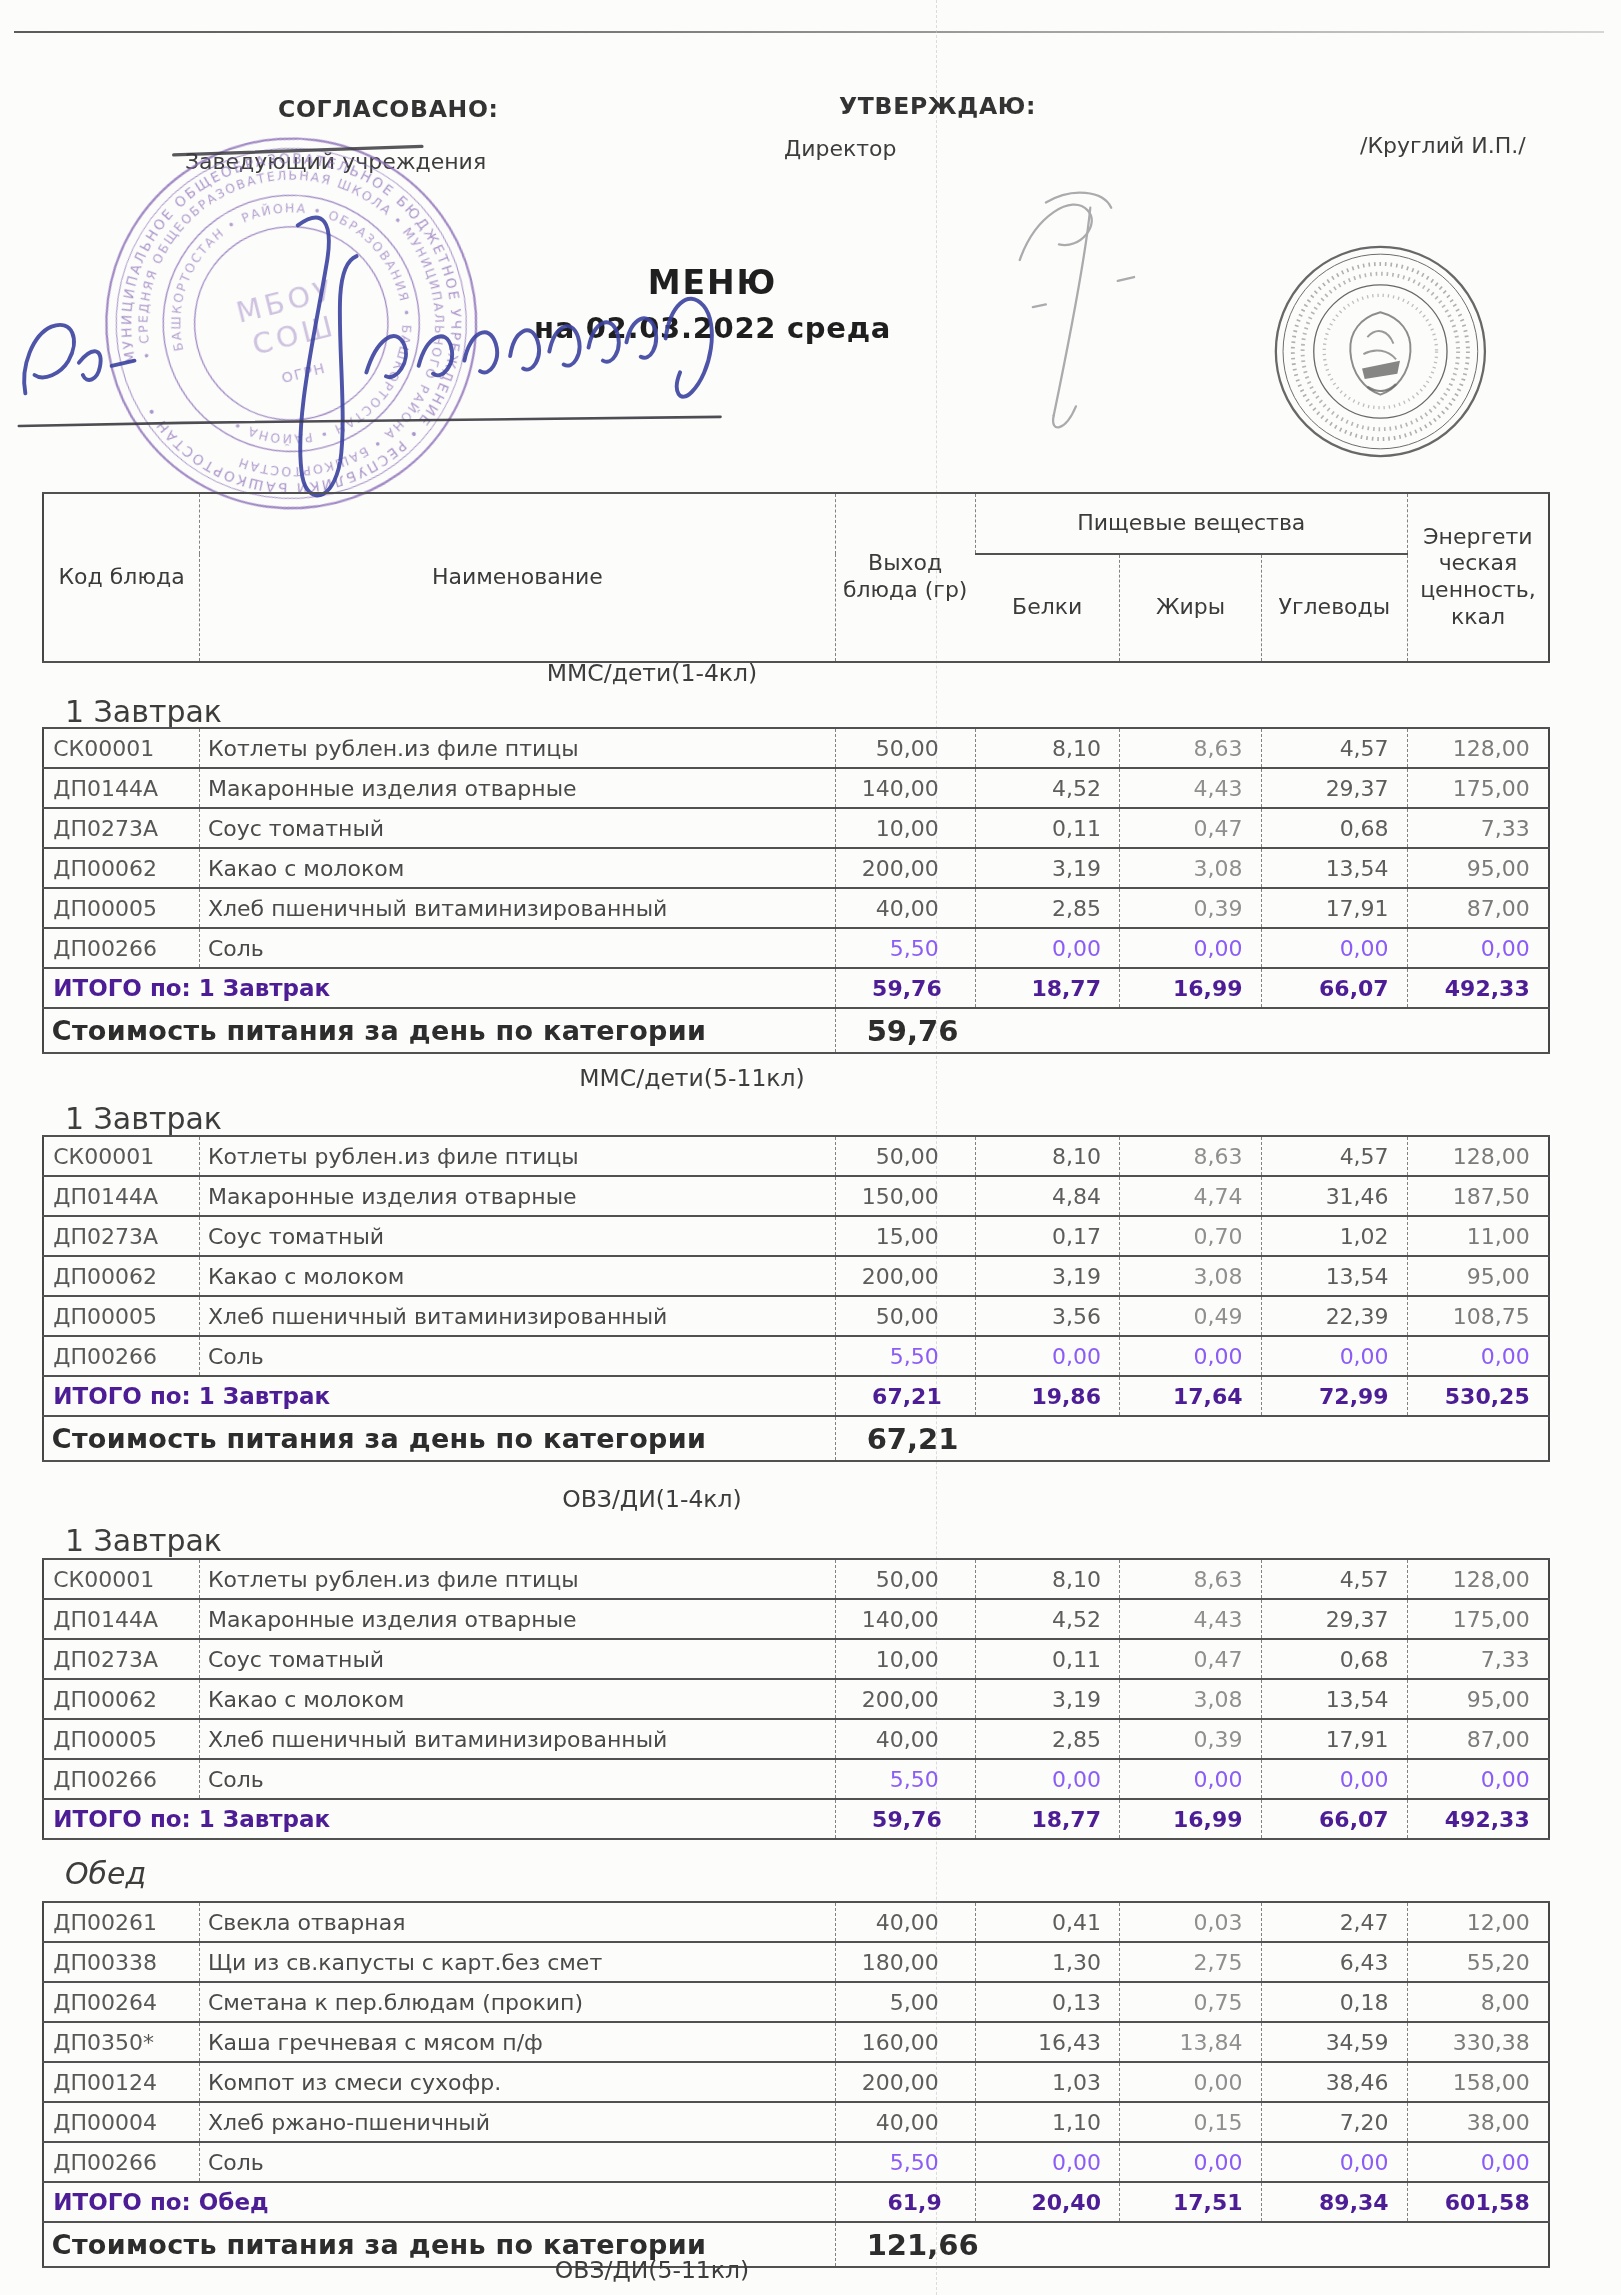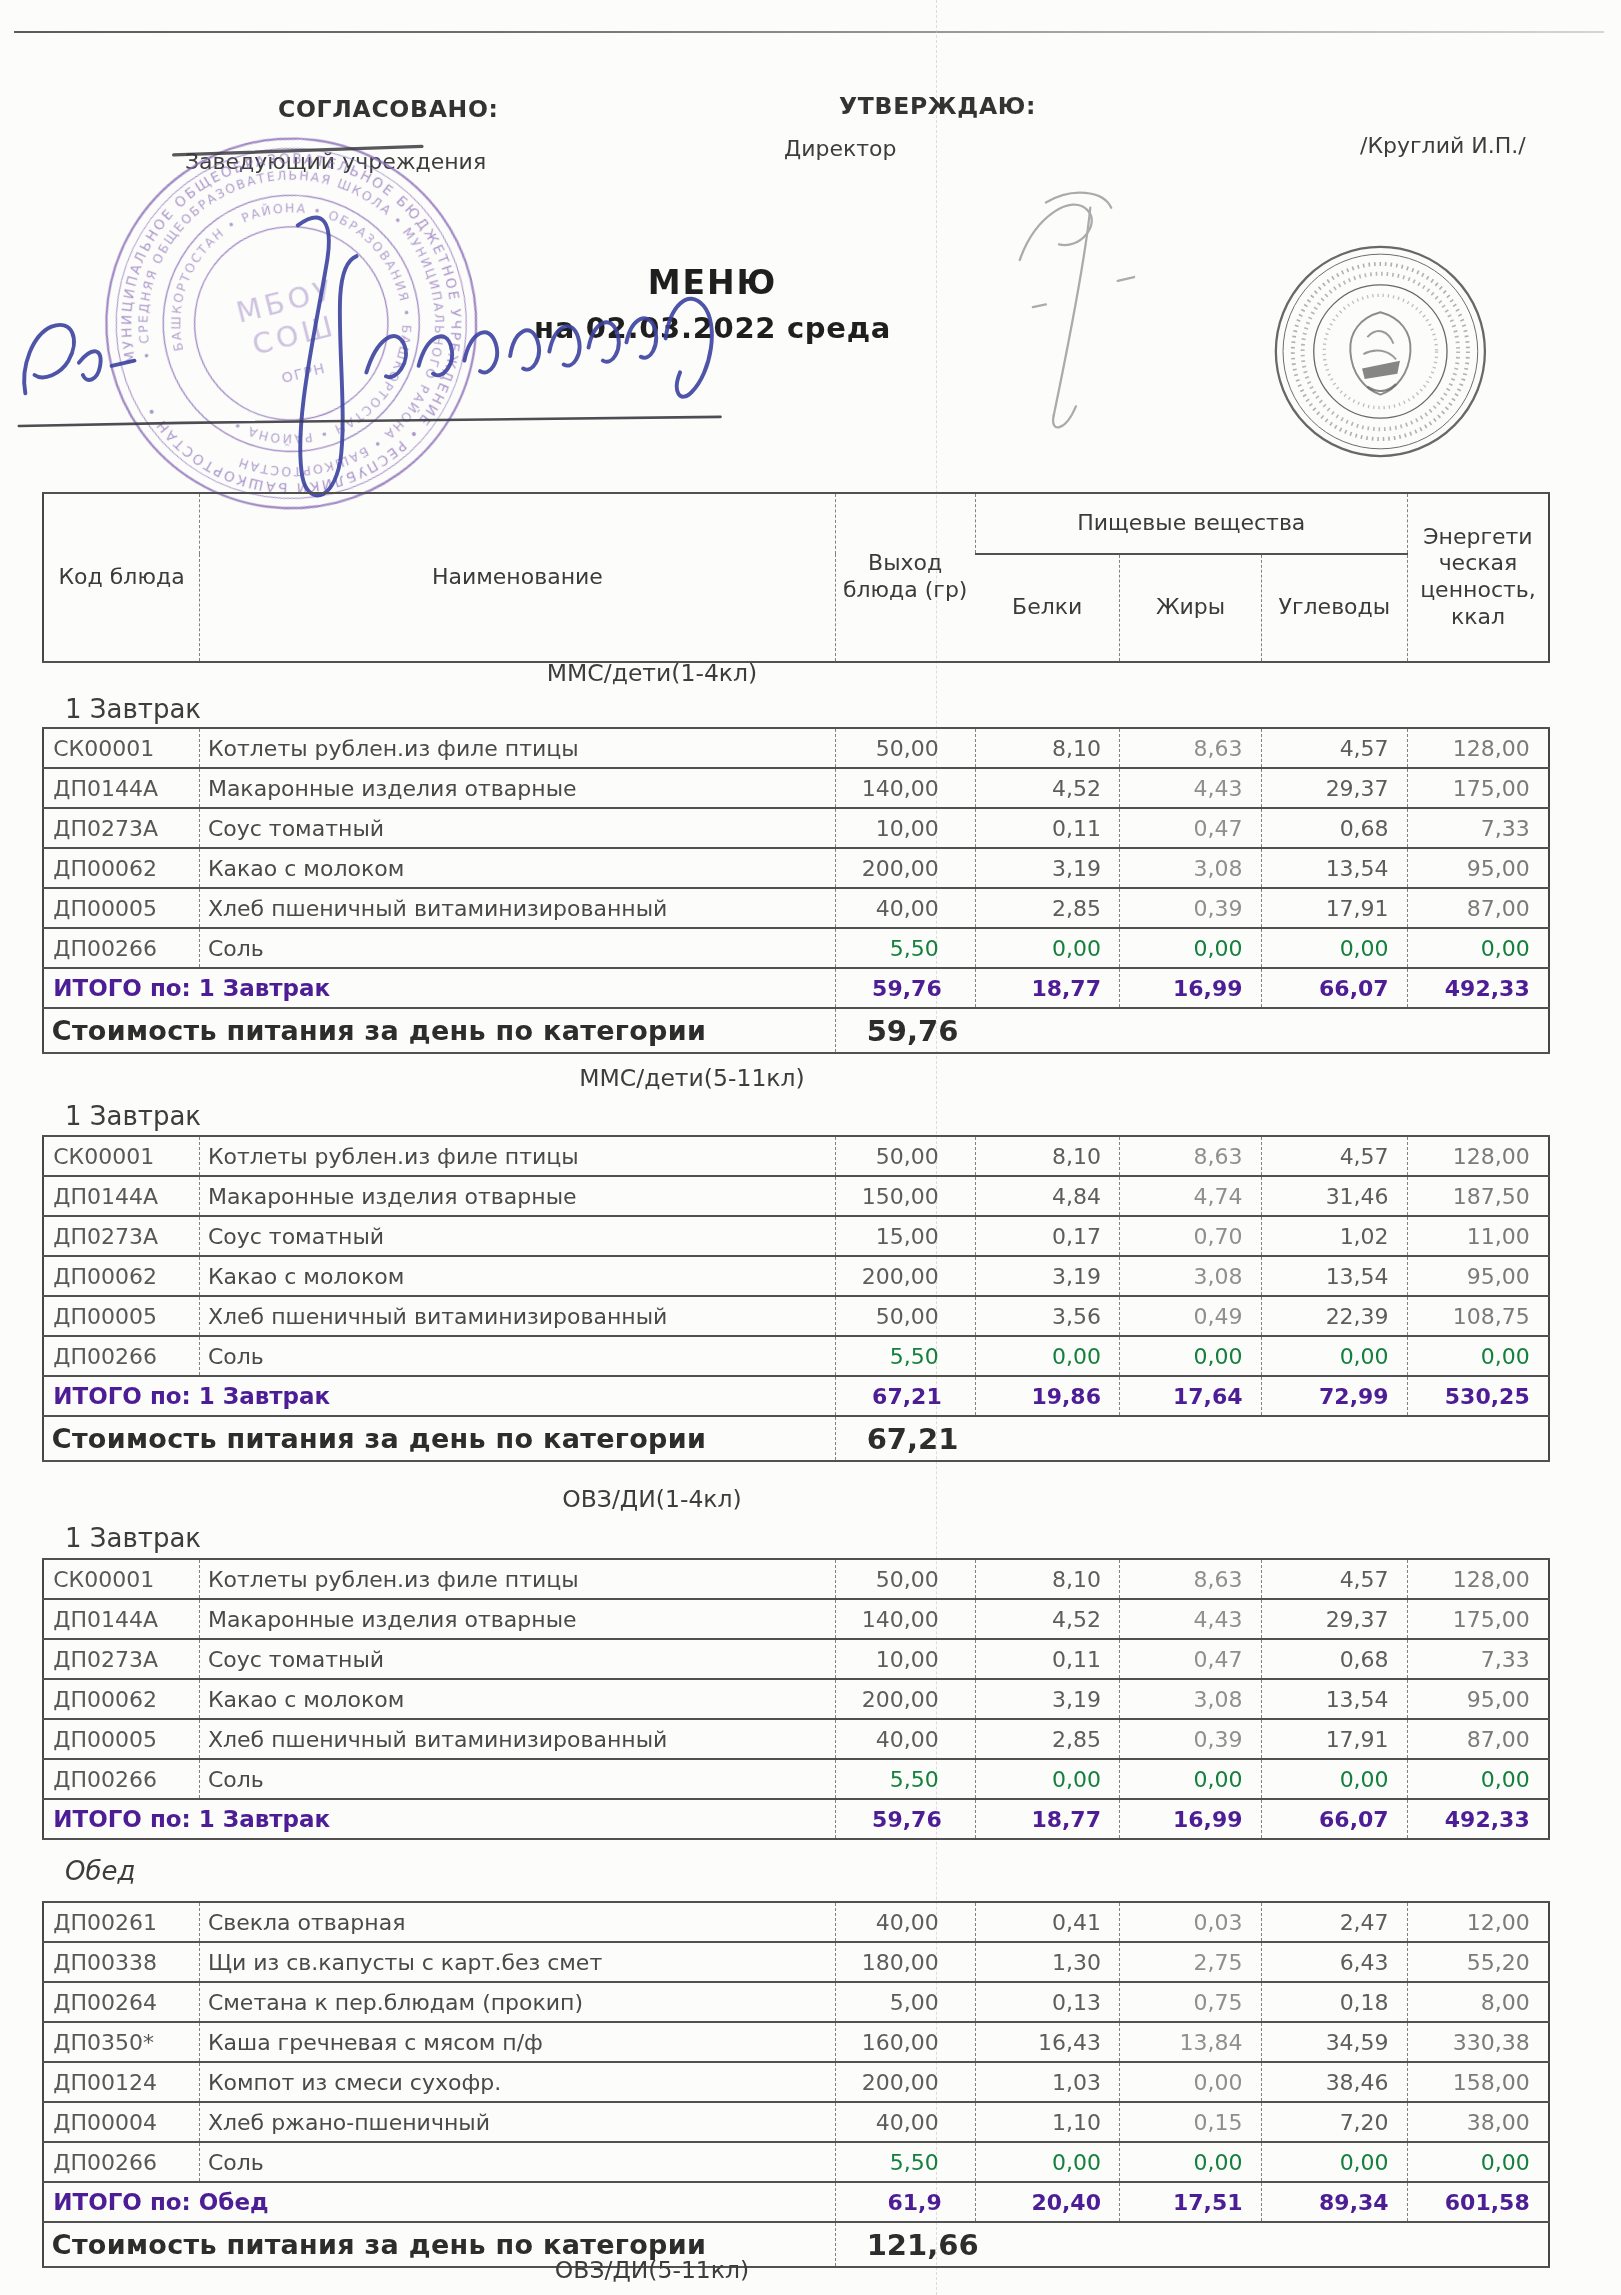--- a/index.html
+++ b/index.html
@@ -24,31 +24,31 @@
   .menu td + td{border-left:1.3px dashed #828282;}
   .hd td{text-align:center;white-space:normal;line-height:1.22;color:#3b3b3b;padding:3.9px 5.2px;}
   .hd .r1 td{height:51px;}
   .hd .r2 td{height:98px;}
   .dr td:first-child{padding-left:9.2px;color:#585858;}
   .dr td:nth-child(2){padding-left:7.8px;color:#4a4a4a;}
   .dr td:nth-child(3){text-align:right;padding-right:36px;color:#5d5d5d;}
   .dr td:nth-child(n+4){text-align:right;padding-right:18.3px;color:#5d5d5d;}
   .dr td:nth-child(5){color:#8f8f8f;}
   .dr td:nth-child(7){color:#7b7b7b;}
-  .lt td:nth-child(n+3){color:#15803d;}
+  .lt td:nth-child(n+3){color:#8b5cf6;}
   .total td{font-weight:700;color:#4c1d95;}
   .total td:first-child{font-size:23px;padding-left:9.2px;}
   .total td:nth-child(n+2){text-align:right;padding-right:18.3px;}
   .total td:nth-child(2){padding-right:33px;}
   .cost td{height:43px;}
   .cost .cl{font-weight:700;font-size:27px;color:#2d2d2d;padding-left:7.8px;letter-spacing:0.3px;}
   .cost .cv{font-weight:700;font-size:29px;color:#2d2d2d;padding-left:31px;text-align:left;}
 
   .cat{position:absolute;width:1304px;text-align:center;font-size:23.5px;color:#3d3d3d;}
-  .meal{position:absolute;left:65px;font-size:26px;color:#3d3d3d;}
+  .meal{position:absolute;left:65px;font-size:30px;color:#3d3d3d;}
   .overlay{position:absolute;left:0;top:0;pointer-events:none;}
   .soft{filter:blur(.6px);}
   .soft2{filter:blur(.4px);}
 </style>
 </head>
 <body>
 
 <div class="page">
 
   <div class="scanline"></div>

